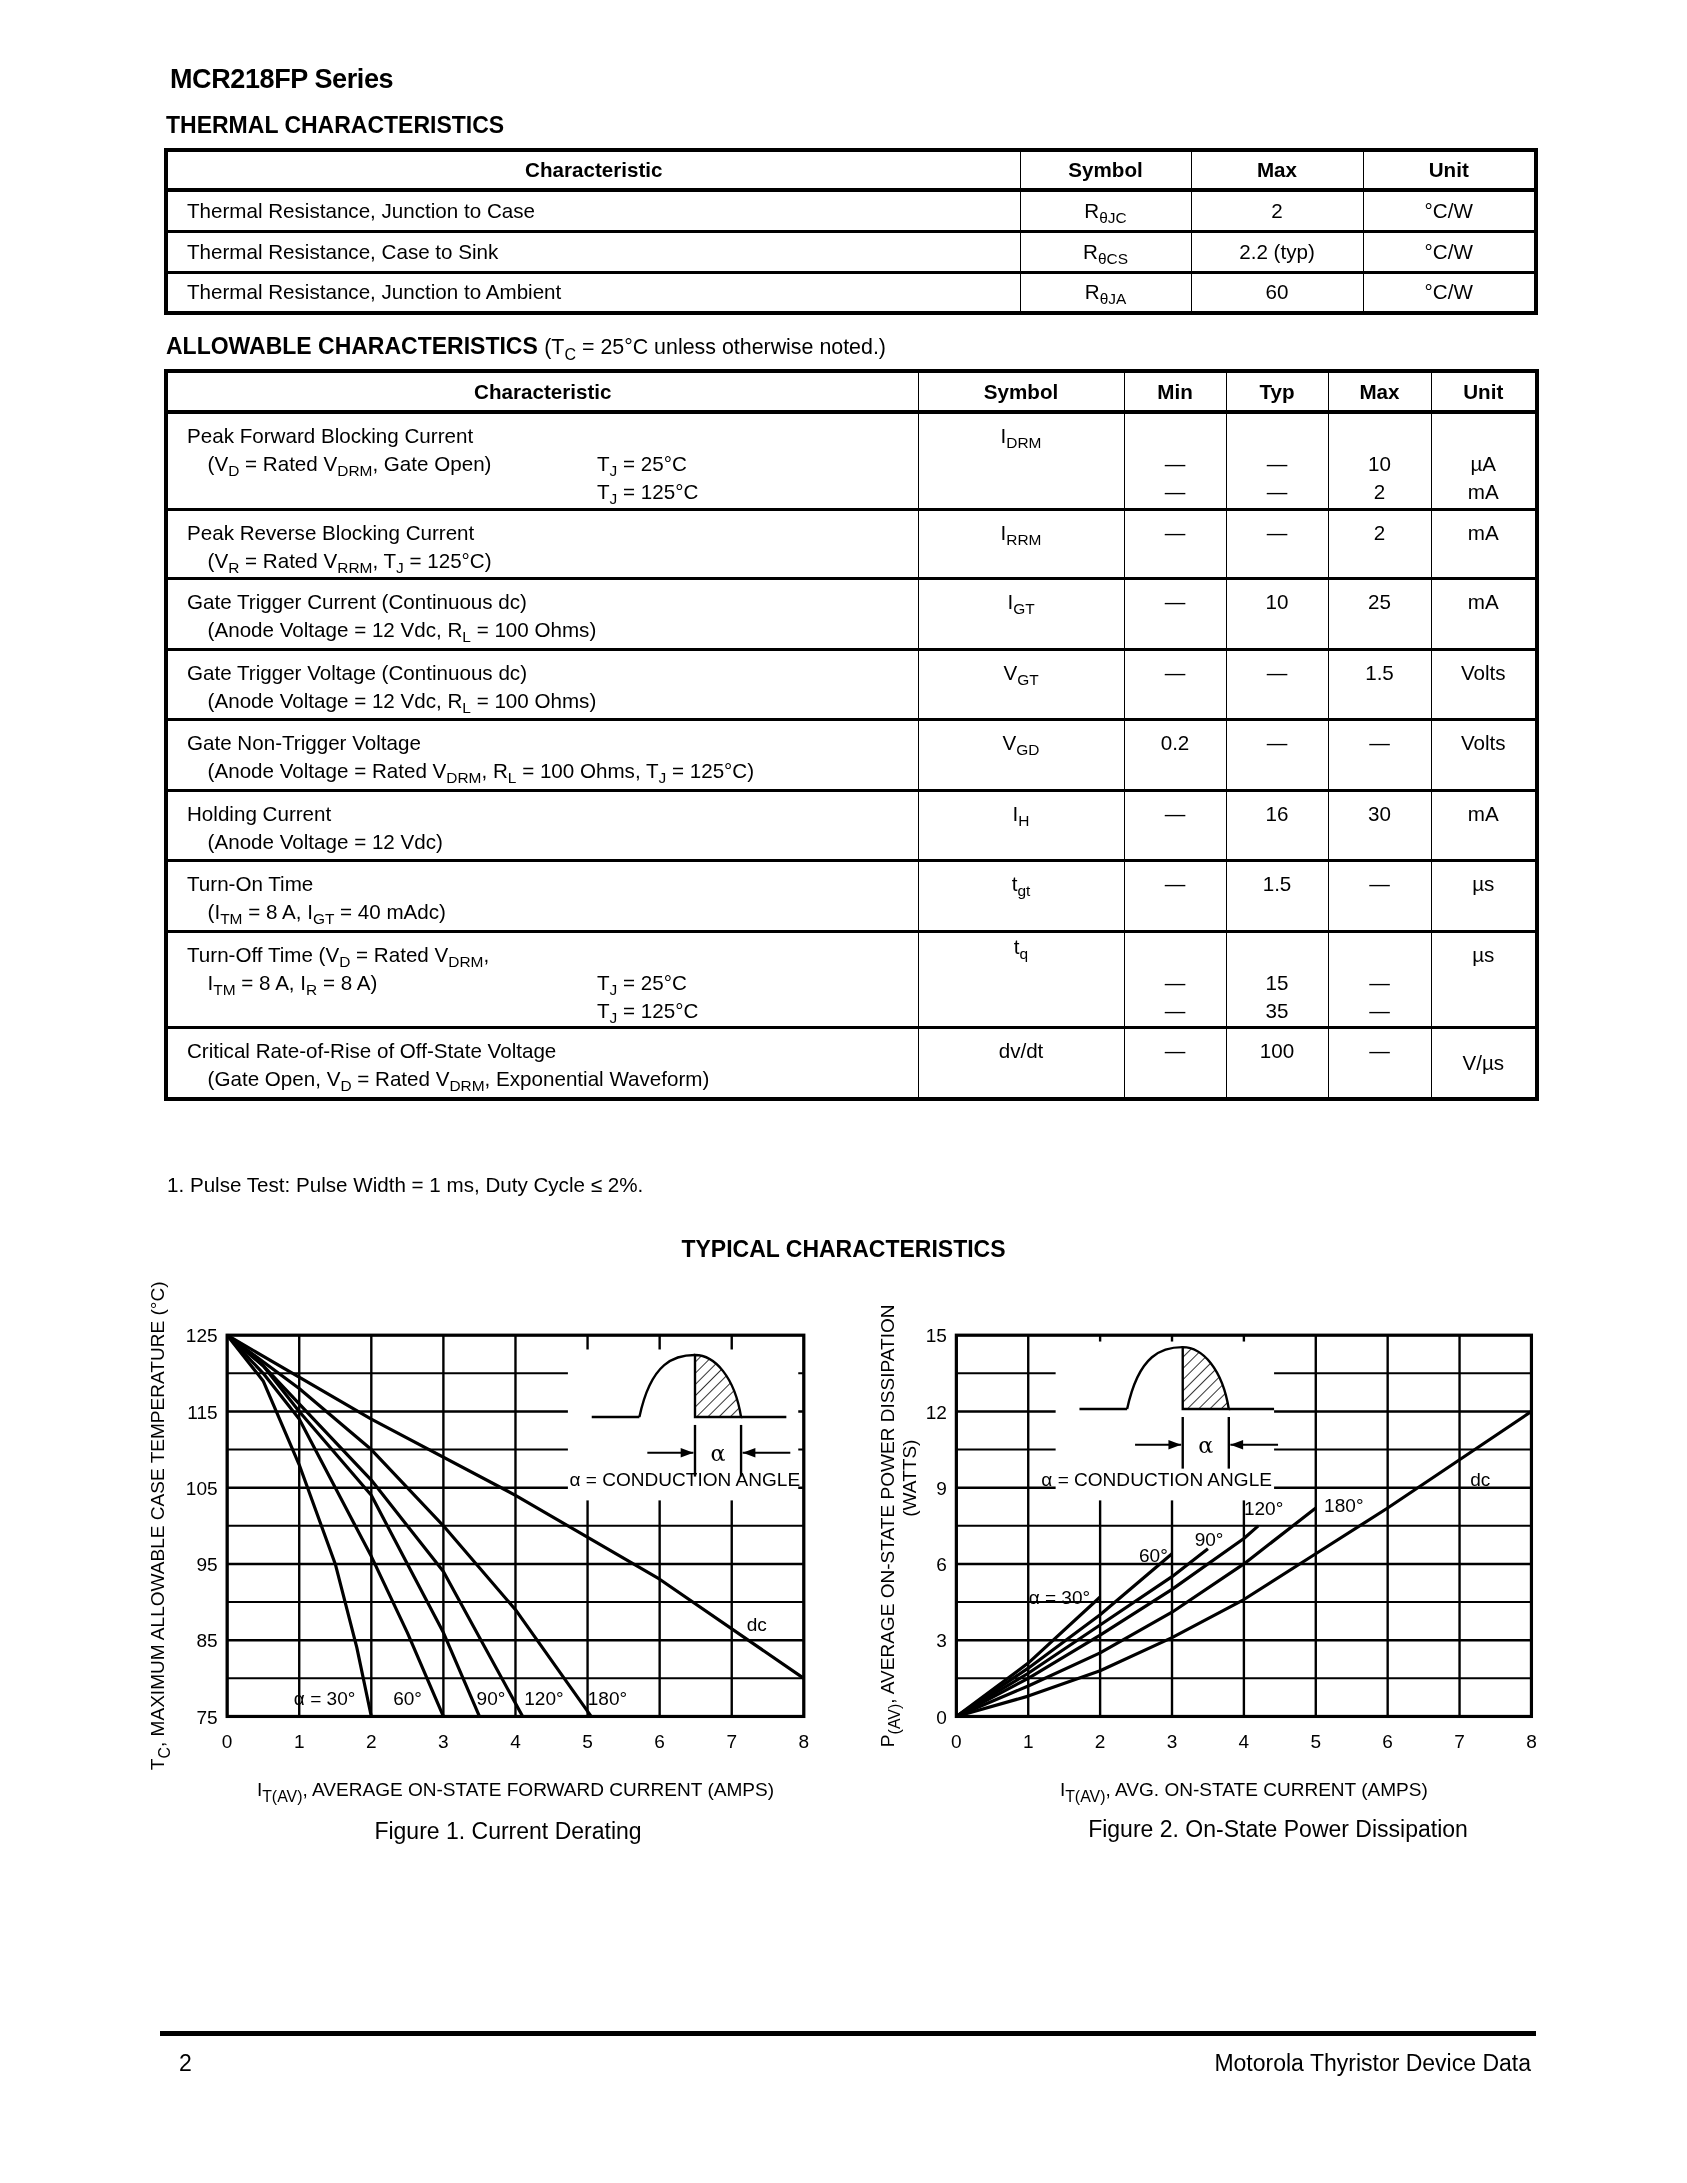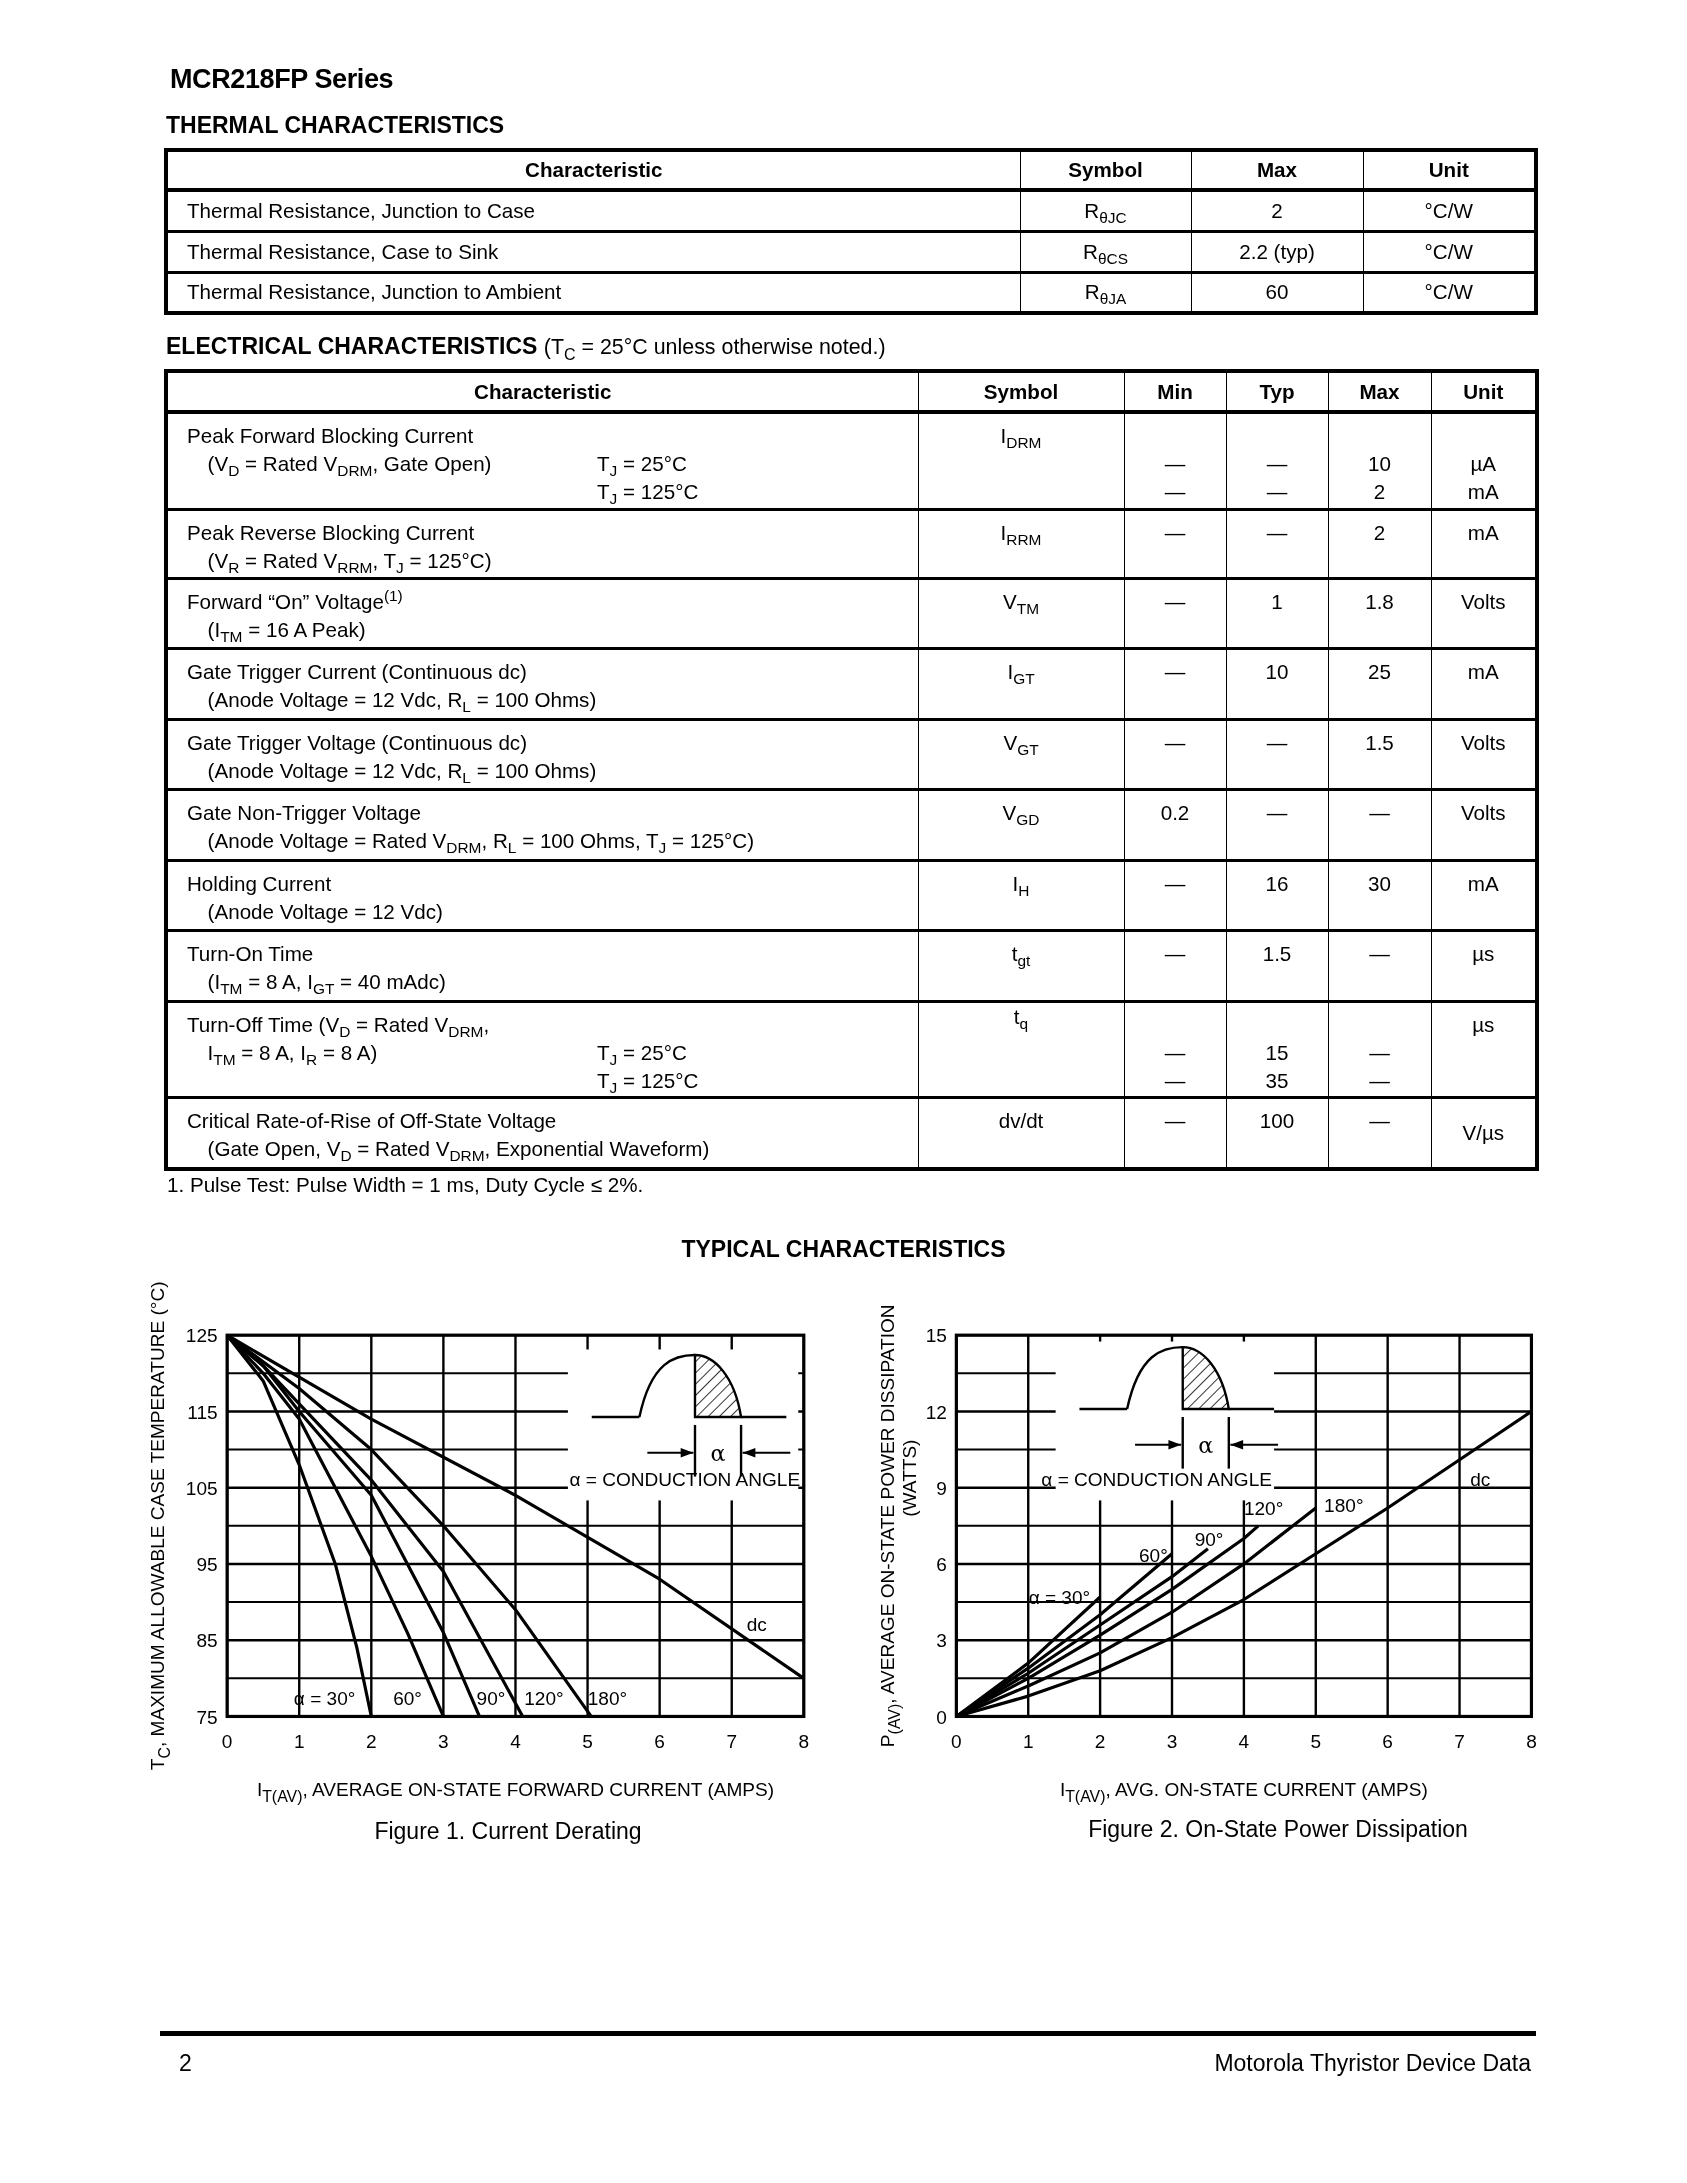--- a/index.html
+++ b/index.html
@@ -68,21 +68,21 @@
   <tr class="row thermal-row" style="height:41px;">
     <td class="cell-left" style="vertical-align:middle;">Thermal Resistance, Junction to Ambient</td>
     <td class="cell-c" style="vertical-align:middle;"><span>R</span><sub>θJA</sub></td>
     <td class="cell-c" style="vertical-align:middle;">60</td>
     <td class="cell-c" style="vertical-align:middle;">°C/W</td>
   </tr>
 </tbody>
   </table>
 
 <div class="abs section-title" style="left:166px; top:333px;">
-  <span>ELECTRICAL CHARACTERISTICS</span>
+  <span>ALLOWABLE CHARACTERISTICS</span>
   <span class="note"><span>(T</span><sub>C</sub><span> = 25°C unless otherwise noted.)</span></span>
 </div>
 
 <table class="dt" id="elec-table" style="left:164px; top:369px; width:1370px;">
   <colgroup>
     <col style="width:752px">
       <col style="width:206px">
       <col style="width:102px">
       <col style="width:102px">
       <col style="width:103px">
@@ -143,41 +143,20 @@
           <span class="line">—</span>
         </td>
         <td class="cell-c" style="padding-top:8px;">
           <span class="line">—</span>
         </td>
         <td class="cell-c" style="padding-top:8px;">
           <span class="line">2</span>
         </td>
         <td class="cell-c" style="padding-top:8px;">
           <span class="line">mA</span>
-        </td>
-      </tr>
-      <tr class="row" style="height: 70px;">
-        <td class="cell-left charcell" style="padding-top:8px;">
-          <span class="line">Forward “On” Voltage<sup>(1)</sup></span>
-          <span class="line indent">(I<sub>TM</sub> = 16 A Peak)</span>
-        </td>
-        <td class="cell-c" style="padding-top:8px;">
-          <span class="line">V<sub>TM</sub></span>
-        </td>
-        <td class="cell-c" style="padding-top:8px;">
-          <span class="line">—</span>
-        </td>
-        <td class="cell-c" style="padding-top:8px;">
-          <span class="line">1</span>
-        </td>
-        <td class="cell-c" style="padding-top:8px;">
-          <span class="line">1.8</span>
-        </td>
-        <td class="cell-c" style="padding-top:8px;">
-          <span class="line">Volts</span>
         </td>
       </tr>
       <tr class="row" style="height: 71px;">
         <td class="cell-left charcell" style="padding-top:8px;">
           <span class="line">Gate Trigger Current (Continuous dc)</span>
           <span class="line indent">(Anode Voltage = 12 Vdc, R<sub>L</sub> = 100 Ohms)</span>
         </td>
         <td class="cell-c" style="padding-top:8px;">
           <span class="line">I<sub>GT</sub></span>
         </td>

